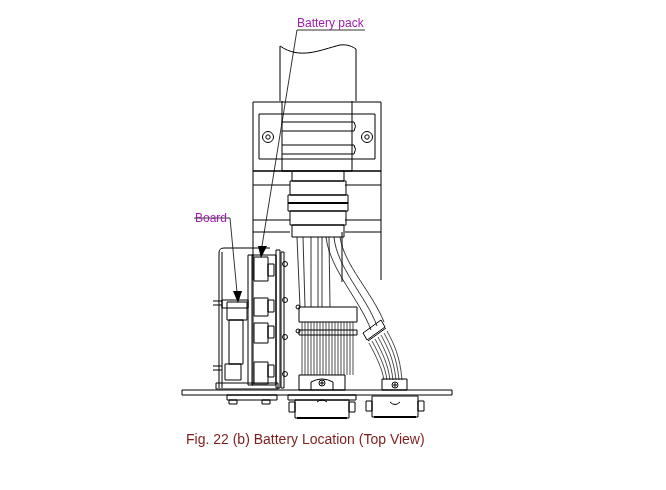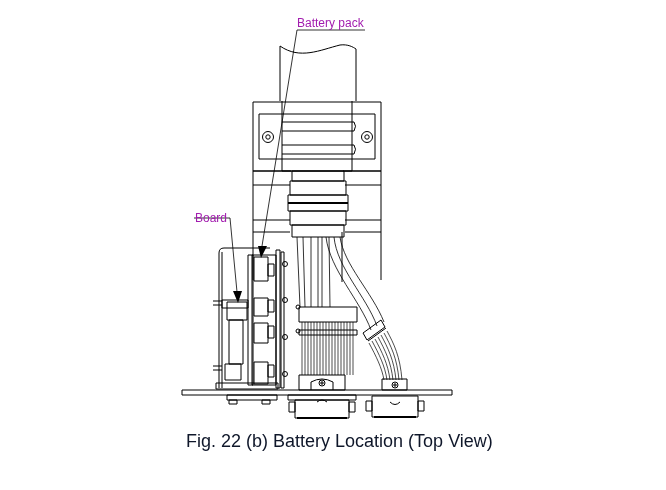--- a/index.html
+++ b/index.html
@@ -2,21 +2,21 @@
 <html><head>
 <meta charset="utf-8">
 <style>
   html, body { margin: 0; padding: 0; background: #ffffff; }
   body { width: 666px; height: 490px; position: relative; overflow: hidden;
          font-family: "Liberation Sans", sans-serif; }
   #figure { position: absolute; left: 0; top: 0; width: 666px; height: 490px; }
   .lbl { position: absolute; font-size: 12px; color: #a21caf; white-space: nowrap; }
   #lbl-battery { left: 297px; top: 16px; }
   #lbl-board { left: 195px; top: 203px; margin-top: 8px; }
-  #caption { position: absolute; left: 186px; top: 431px; font-size: 18px; color: #0f172a; white-space: nowrap; }
+  #caption { position: absolute; left: 186px; top: 431px; font-size: 14px; color: #7f1d1d; white-space: nowrap; }
   svg line, svg rect, svg path, svg polyline, svg circle, svg ellipse { vector-effect: non-scaling-stroke; }
 </style>
 </head>
 <body>
 
 <svg id="figure" viewBox="0 0 666 490" xmlns="http://www.w3.org/2000/svg" fill="none" stroke="#000" stroke-width="1">
 
   <g>
     <path d="M280 46 C300 60, 320 50, 340 45 C348 44, 353 47, 356 49"></path>
     <line x1="280" y1="46" x2="280" y2="101"></line>

